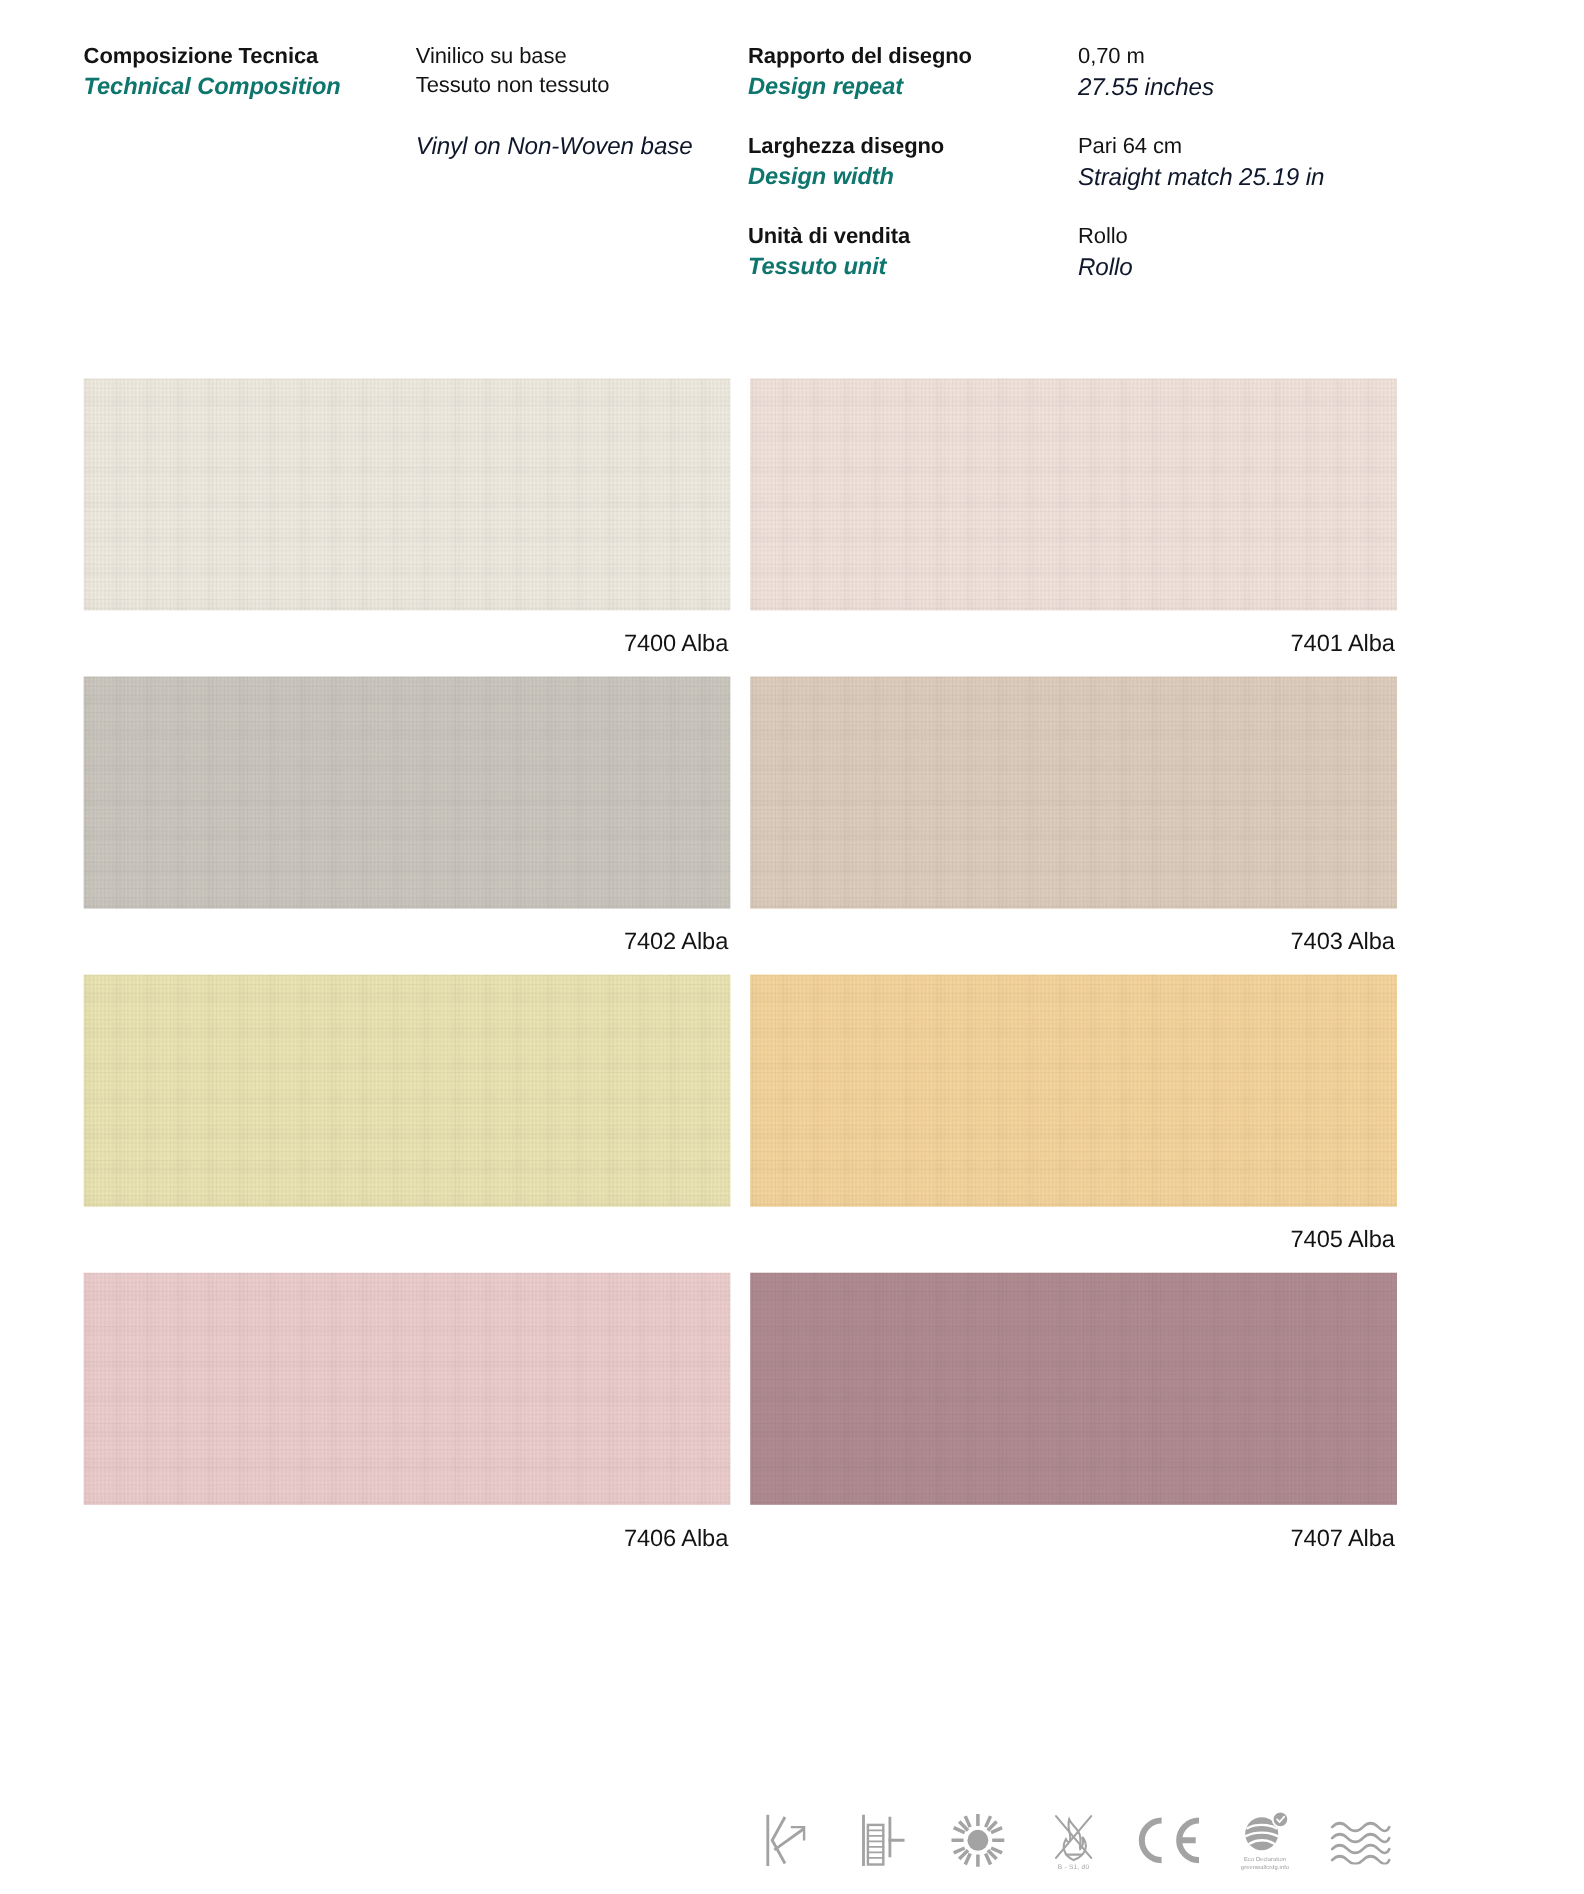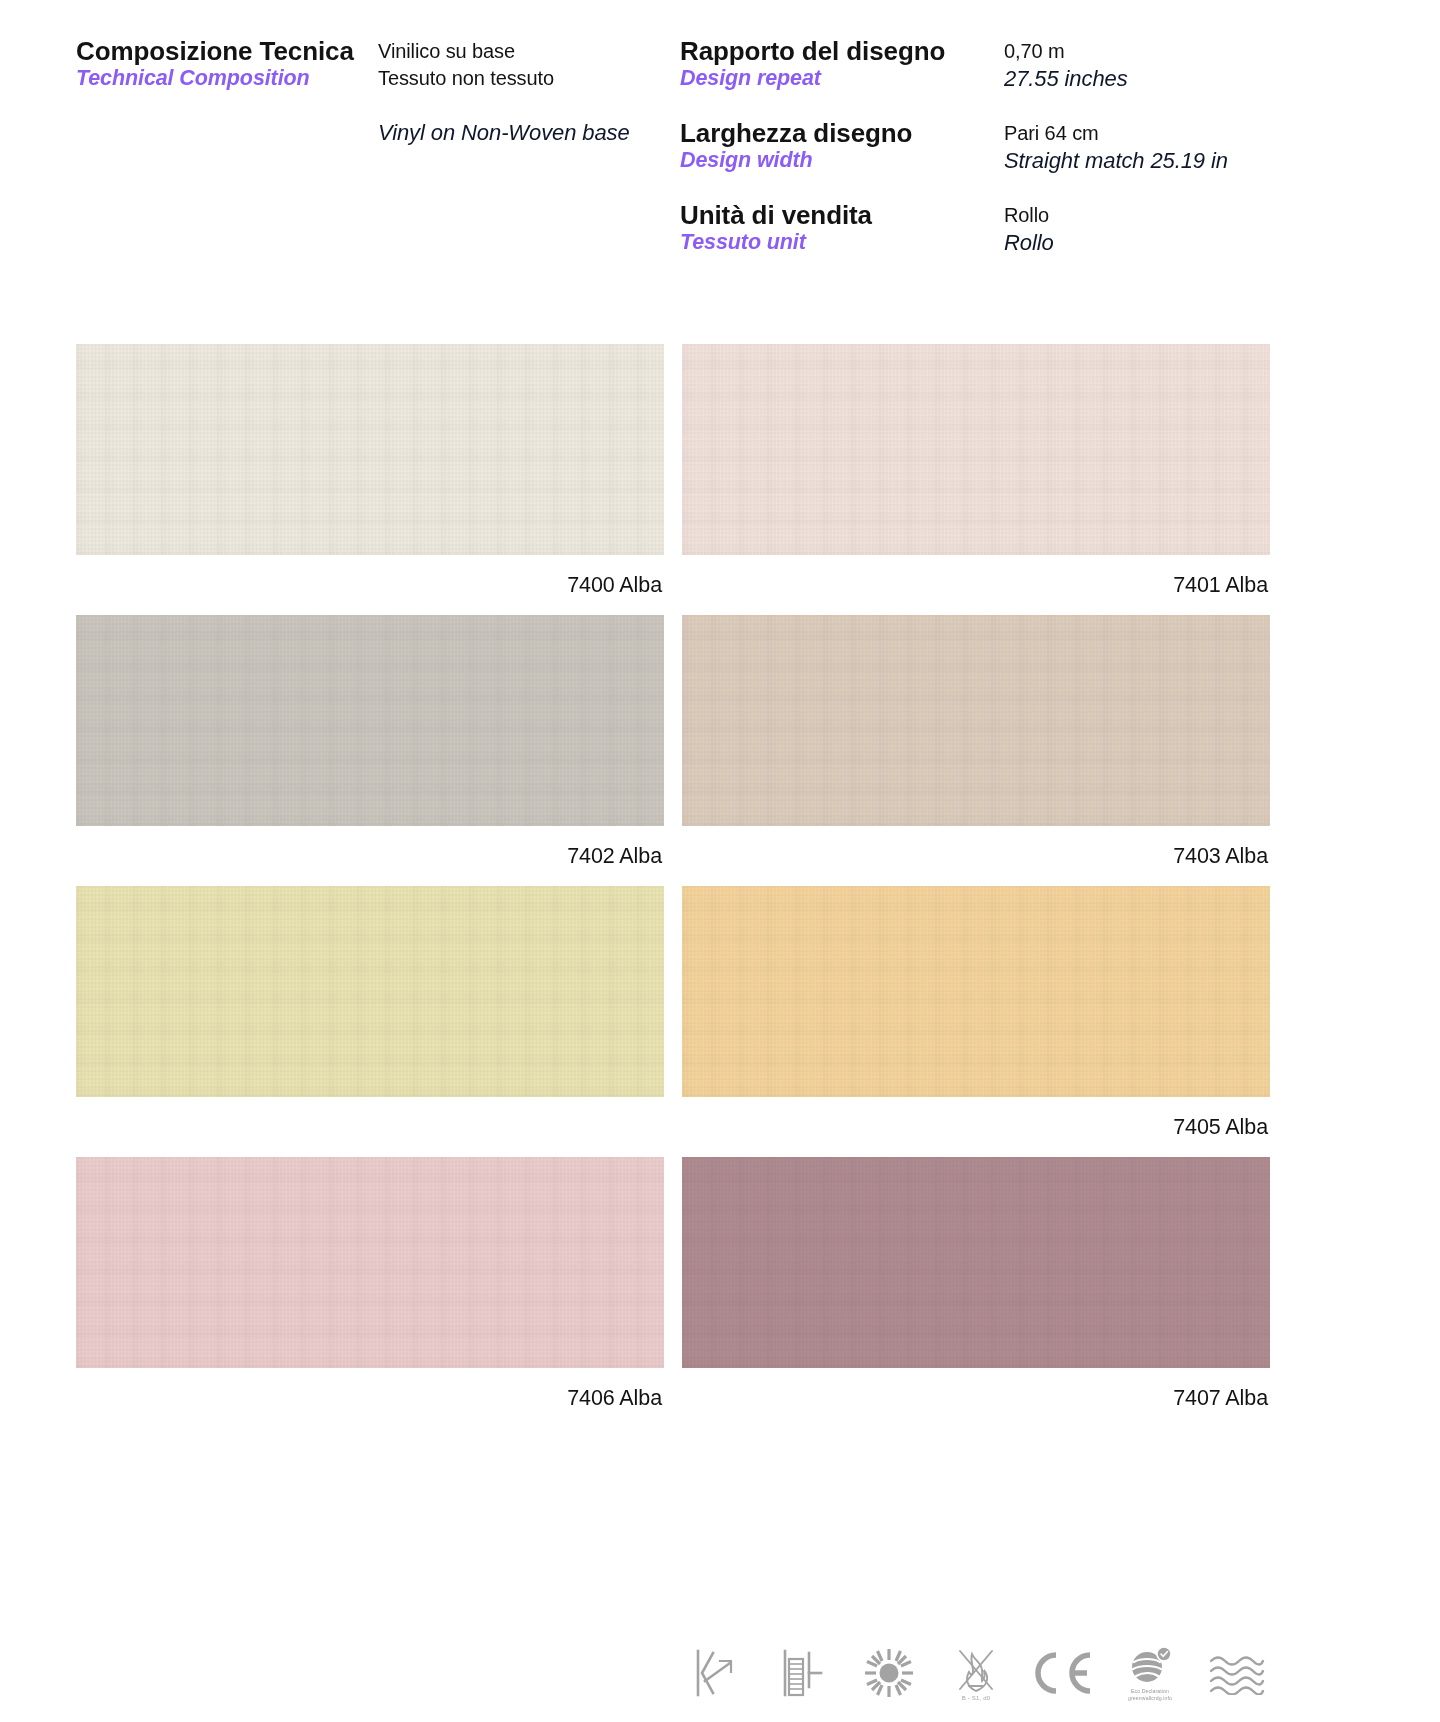--- a/index.html
+++ b/index.html
@@ -26,40 +26,40 @@
     top: 38px;
     left: 76px;
     width: 1290px;
     display: flex;
     align-items: flex-start;
   }
 
   .spec-col-labels-left { width: 302px; flex: 0 0 302px; }
   .spec-col-values-left { width: 302px; flex: 0 0 302px; }
   .spec-col-labels-right { width: 300px; flex: 0 0 300px; }
-  .spec-col-values-right { width: 380px; flex: 0 0 380px; margin-left: 24px; }
+  .spec-col-values-right { width: 380px; flex: 0 0 380px; }
 
   .spec-block { margin-bottom: 28px; }
   .spec-block:last-child { margin-bottom: 0; }
 
   .lbl-it {
-    font-size: 26px;
+    font-size: 20px;
     font-weight: bold;
     line-height: 27px;
     letter-spacing: -0.1px;
     color: #131313;
     white-space: nowrap;
   }
   .lbl-en {
     font-size: 21.5px;
     font-weight: bold;
     font-style: italic;
     line-height: 27px;
     letter-spacing: -0.1px;
-    color: #8b5cf6;
+    color: #0f766e;
     white-space: nowrap;
   }
   .val-it {
     font-size: 20px;
     font-weight: normal;
     line-height: 27px;
     letter-spacing: -0.1px;
     color: #131313;
     white-space: nowrap;
   }

